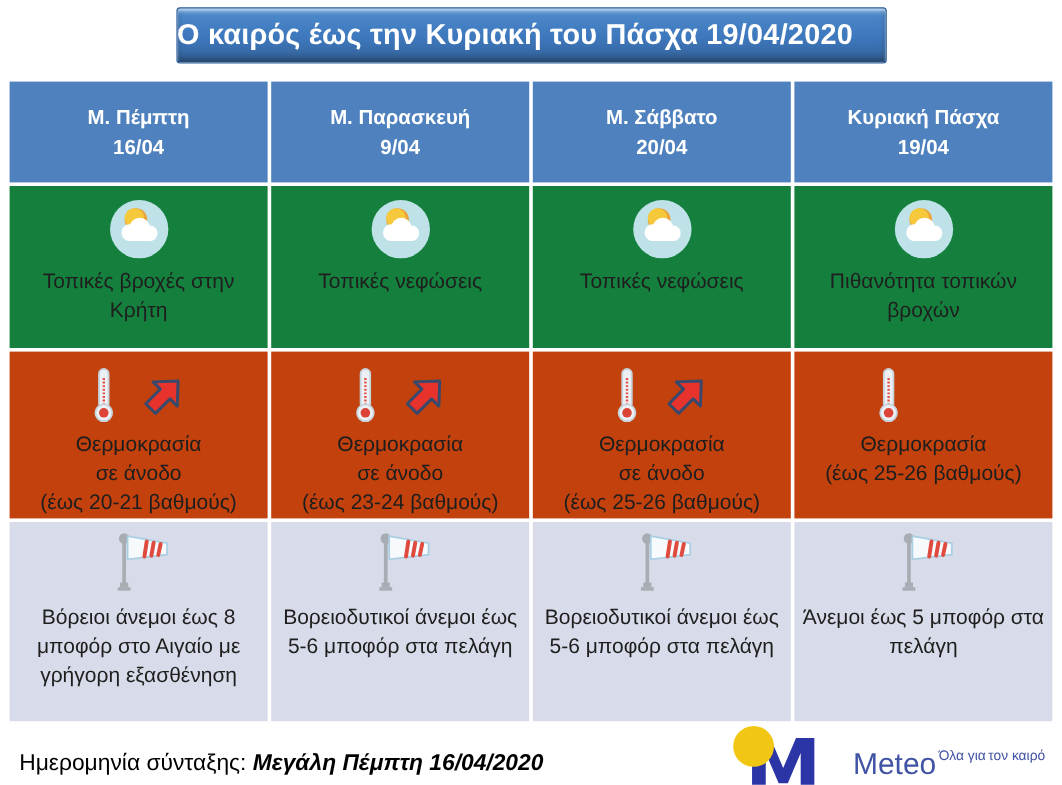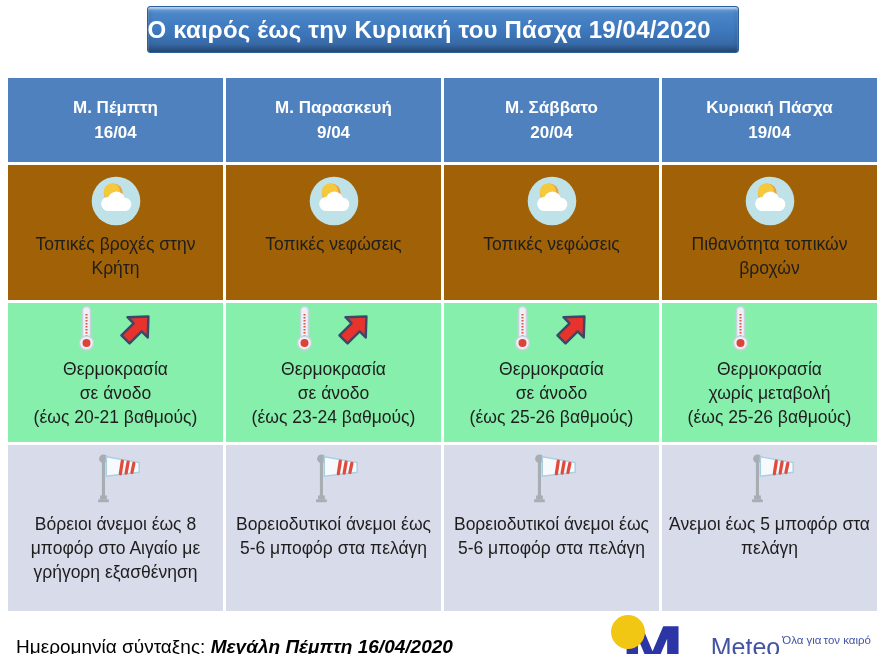--- a/index.html
+++ b/index.html
@@ -12,32 +12,32 @@
   }
   .banner {
     width:592px; height:47px; margin:6px auto 0;
     background:linear-gradient(180deg,#78a9dc 0%,#4a86c8 14%,#3d77bc 55%,#346299 100%);
     border:1px solid #2b5e9b; border-radius:3px;
     box-shadow:inset 0 2px 2px rgba(255,255,255,.5), inset 0 -4px 5px rgba(0,0,0,.28);
     display:flex; align-items:center; justify-content:flex-start;
     color:#fff; font-weight:bold; font-size:24px; letter-spacing:.2px;
   }
   .grid {
-    margin:25px 8px 0; display:grid;
+    margin:15px 8px 0; display:grid;
     grid-template-columns:repeat(4,1fr); gap:3px; background:#fff;
   }
   .cell {
     display:flex; flex-direction:column; align-items:center; text-align:center;
   }
   .head {
     background:#4e81bd; color:#fff; font-weight:bold; font-size:17px;
     height:84px; justify-content:center; line-height:1.5;
   }
-  .r1 { background:#a16207; height:135px; padding-top:9px; }
-  .r2 { background:#86efac; height:139px; }
+  .r1 { background:#15803d; height:135px; padding-top:9px; }
+  .r2 { background:#c2410c; height:139px; padding-top:11px; }
   .r3 { background:#d8dbe9; height:166px; padding-top:7px; }
   .cell-text {
     font-size:17.5px; color:#1e1e1e; line-height:1.36; margin-top:5px; padding:0 6px;
   }
   .icons-row { display:flex; align-items:center; justify-content:center; gap:18px; height:50px; }
   .footer {
     height:76px; display:flex; align-items:center; justify-content:space-between;
     padding:0 6px 4px 16px;
   }
   .compose { font-size:19px; color:#000; }
@@ -226,21 +226,20 @@
         </svg>
       </span>
       <span style="visibility: hidden;">
         <svg width="40" height="40" viewBox="0 0 42 42">
           <polygon points="5,15 23,15 23,6 39,21 23,36 23,27 5,27" transform="rotate(-45 22 21)" fill="#e7332b" stroke="#39496b" stroke-width="2.6" stroke-linejoin="round"></polygon>
         </svg>
       </span>
     </div>
     <div class="cell-text">
       <div>Θερμοκρασία</div>
-      <div>χωρίς μεταβολή</div>
       <div>(έως 25-26 βαθμούς)</div>
     </div>
   </div>
 
   <div class="cell r3">
     <span>
       <svg width="58" height="56" viewBox="0 0 60 58">
         <circle cx="17" cy="7" r="4.5" fill="#a7adb3"></circle>
         <rect x="15.4" y="7" width="3.2" height="42" fill="#a7adb3"></rect>
         <rect x="13.5" y="45" width="7" height="4" fill="#a7adb3"></rect>

